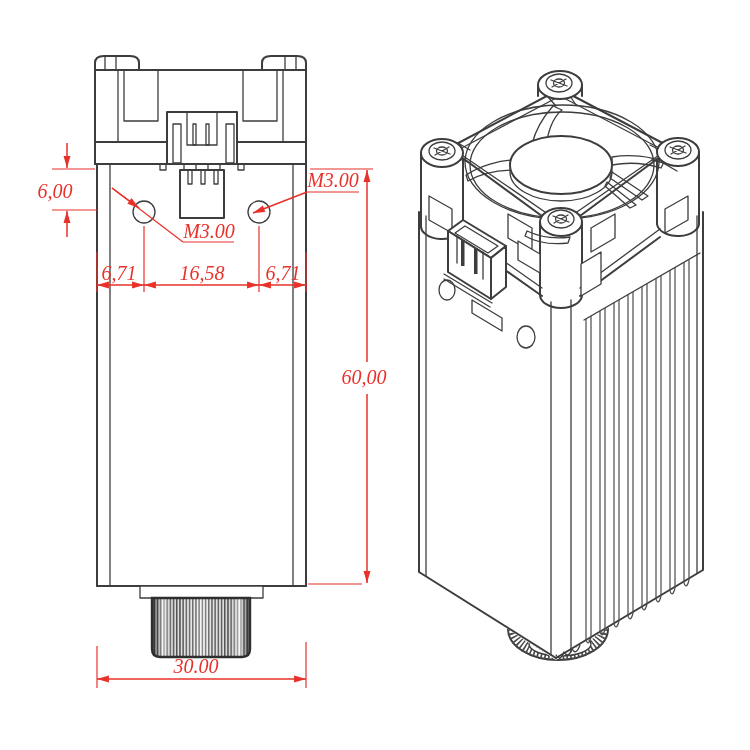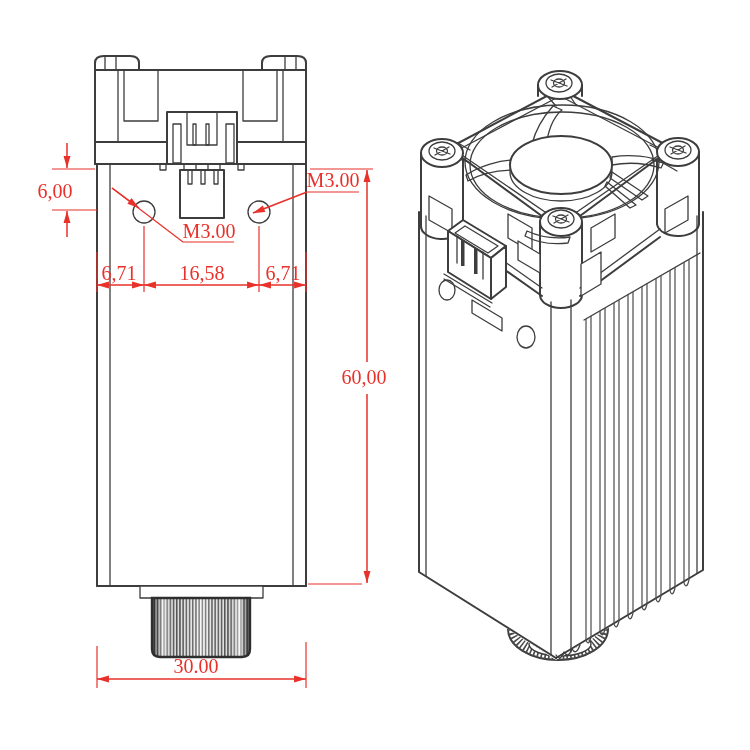--- a/index.html
+++ b/index.html
@@ -1,17 +1,17 @@
 <!DOCTYPE html>
 <html><head>
 <meta charset="utf-8">
 <style>
   html,body{margin:0;padding:0;background:#ffffff;}
   .canvas{width:750px;height:750px;position:relative;background:#fff;overflow:hidden;
-          font-family:"Liberation Serif", serif;}
+          font-family:"Liberation Serif", serif;font-style:italic;}
   svg{display:block;}
   .ln{stroke:#3d3d3d;fill:none;stroke-width:2;stroke-linecap:round;stroke-linejoin:round;}
   .ln1{stroke:#3d3d3d;fill:none;stroke-width:1.3;stroke-linecap:round;stroke-linejoin:round;}
   .lnf{stroke:#3d3d3d;fill:#ffffff;stroke-width:2;stroke-linejoin:round;}
   .lnf1{stroke:#3d3d3d;fill:#ffffff;stroke-width:1.3;stroke-linejoin:round;}
   .fin{stroke:#4a4a4a;fill:none;stroke-width:1.2;}
   .red{stroke:#e8312a;fill:none;stroke-width:1.5;}
   .redthin{stroke:#e8312a;fill:none;stroke-width:1.2;}
   .dimtxt{fill:#e8312a;font-size:20px;font-family:"Liberation Serif", serif;}
 </style>

